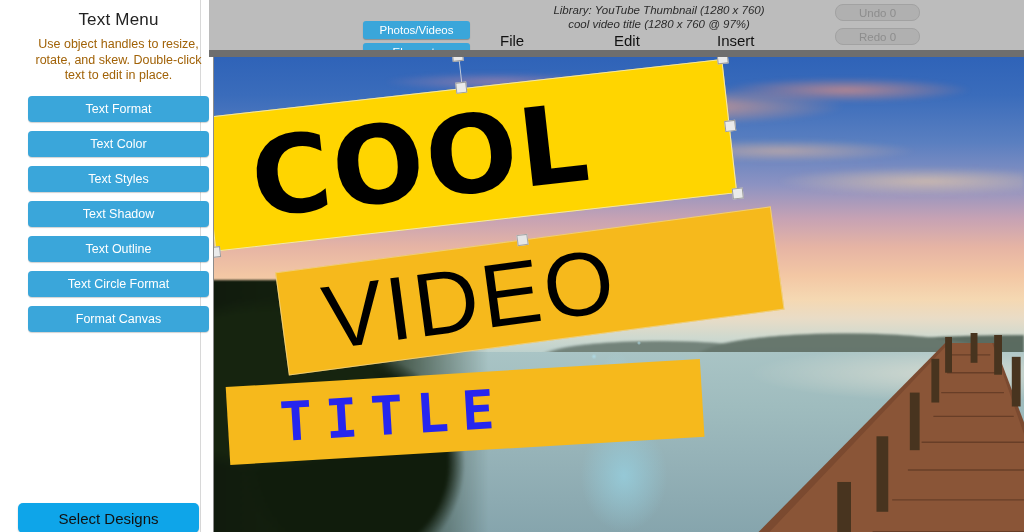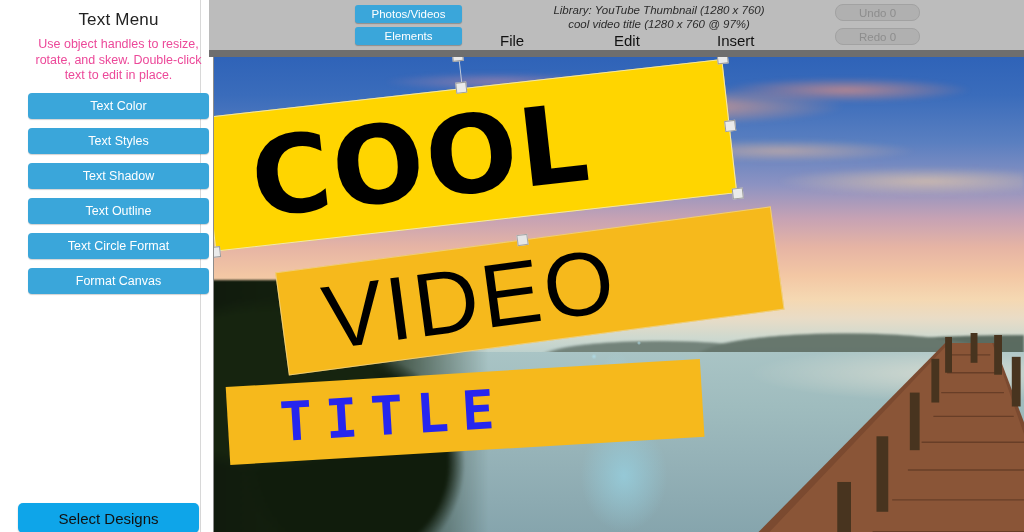--- a/index.html
+++ b/index.html
@@ -15,21 +15,21 @@
     position:absolute; left:0; top:0; width:201px; height:532px;
     background:#ffffff; border-right:1px solid #d8d8d8;
     display:flex; flex-direction:column; align-items:center;padding-left:37px;
   }
   #sidebar-title{
     margin-top:10px; font-size:17px; color:#222; font-weight:400;
     letter-spacing:.2px;
   }
   #sidebar-hint{
     margin-top:7px; width:168px; text-align:center;
-    font-size:12.5px; line-height:15.5px; color:#ec4899;
+    font-size:12.5px; line-height:15.5px; color:#a16207;
   }
   .side-btn{
     width:181px; height:26px; margin-top:9px;
     background:#3aa6da; border:none; border-radius:4px;
     color:#fff; font-size:12.5px; font-family:"Liberation Sans",sans-serif;
     cursor:pointer; box-shadow:0 1px 1px rgba(0,0,0,.18);
     display:flex; align-items:center; justify-content:center;
   }
   #btn-text-format{ margin-top:12px; }
   #select-designs{
@@ -43,25 +43,26 @@
   
   #topbar{
     position:absolute; left:209px; top:0; width:815px; height:50px;
     background:#bcbcbc;
   }
   #topbar-shade{
     position:absolute; left:209px; top:50px; width:815px; height:7px;
     background:#6e6e6e;
   }
   .top-btn{
-    position:absolute; left:146px; width:107px; height:18px;
+    position:absolute; left:154px; width:107px; height:18px;
     background:#3aa6da; border:none; border-radius:3px; color:#fff;
     font-size:11.5px; font-family:"Liberation Sans",sans-serif; cursor:pointer;
     display:flex; align-items:center; justify-content:center;
     box-shadow:0 1px 1px rgba(0,0,0,.25);
+    margin-top:16px;
   }
   #btn-photos-videos{ top:5px; }
   #btn-elements{ top:27px; }
 
   #library-info{
     position:absolute; left:250px; top:3px; width:400px;
     text-align:center; font-style:italic; font-size:11.5px;
     line-height:14px; color:#2b2b2b;
   }
   .menu-item{
@@ -222,20 +223,21 @@
   }
   #selection-video .handle{ background:#e6e6e6; border-color:#a6a6a6; }
 </style>
 </head>
 <body>
 
 <div id="sidebar">
   <div id="sidebar-title">Text Menu</div>
   <div id="sidebar-hint">Use object handles to resize, rotate, and skew. Double-click text to edit in place.</div>
 
+  <button class="side-btn" id="btn-text-format">Text Format</button>
   <button class="side-btn">Text Color</button>
   <button class="side-btn">Text Styles</button>
   <button class="side-btn">Text Shadow</button>
   <button class="side-btn">Text Outline</button>
   <button class="side-btn">Text Circle Format</button>
   <button class="side-btn">Format Canvas</button>
 
   <button id="select-designs">Select Designs</button>
 </div>
 

